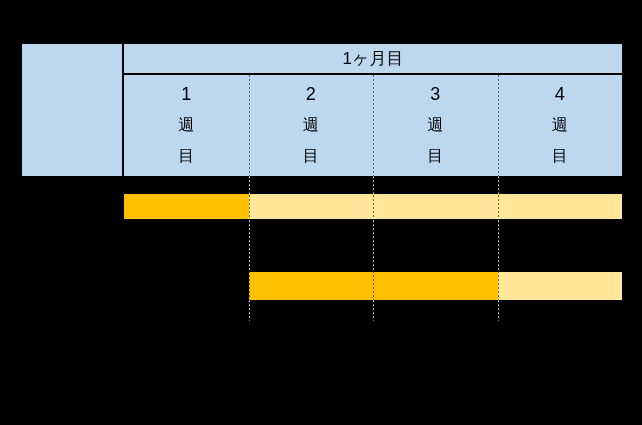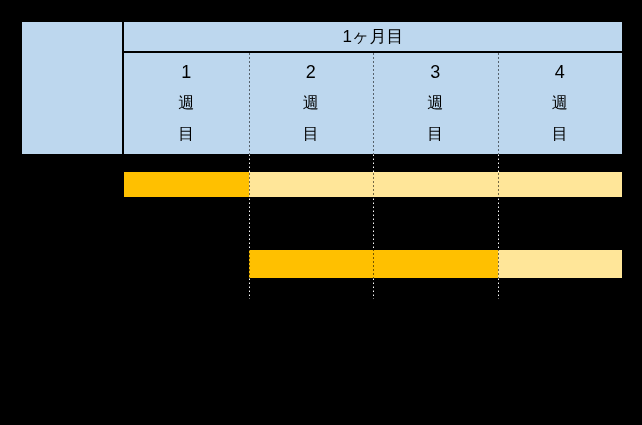--- a/index.html
+++ b/index.html
@@ -5,20 +5,21 @@
   html, body {
     margin: 0; padding: 0;
     background: #000;
     font-family: "Liberation Sans", "DejaVu Sans", sans-serif;
   }
   .stage {
     position: relative;
     width: 642px; height: 299px;
     background: var(--background, #000);
     overflow: hidden;
+    margin-top: 22px;
   }
   
   .corner {
     position: absolute; left: 22px; top: 22px;
     width: 100px; height: 132px;
     background: var(--header-fill, #BDD7EE);
     border-right: 2px solid var(--header-border, #000);
   }
   .head-right {
     position: absolute; left: 124px; top: 22px;

